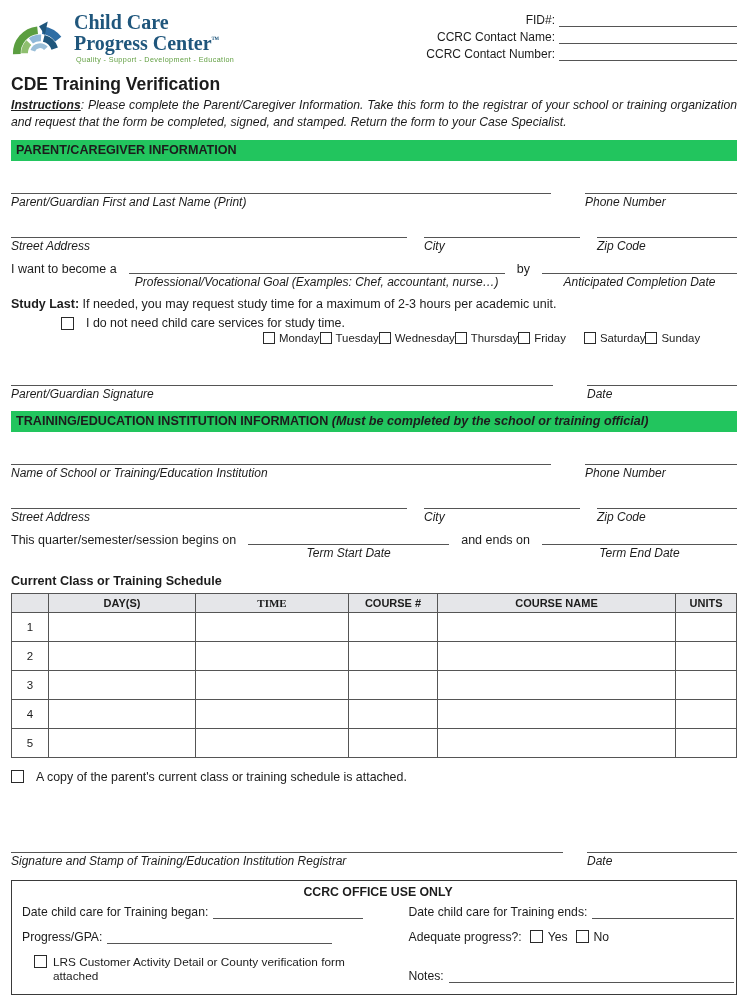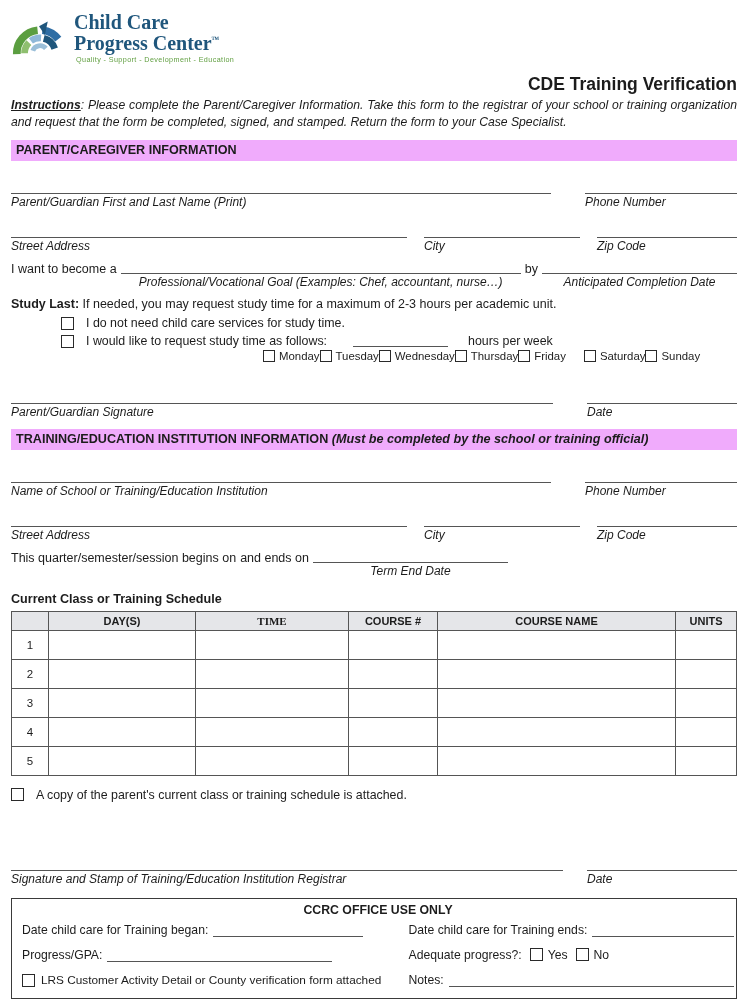--- a/index.html
+++ b/index.html
@@ -13,25 +13,25 @@
   .logo{display:flex;gap:5px;align-items:flex-end;}
   .logo-text{display:flex;flex-direction:column;}
   .logo-name{font-family:"Liberation Serif",serif;font-weight:bold;color:#1f567c;font-size:20px;line-height:1.02;}
   .tm{font-size:8px;vertical-align:super;}
   .tagline{font-size:7.2px;color:#5f9e3f;letter-spacing:.4px;margin-top:2px;padding-left:2px;}
   .contacts{margin-top:5px;font-size:12px;}
   .contact-row{display:flex;justify-content:flex-end;align-items:flex-end;margin-bottom:3px;}
   .wline{display:inline-block;border-bottom:1.4px solid #555;height:12px;}
   .contact-row .wline{width:178px;margin-left:4px;}
   
-  .title{text-align:right;font-weight:bold;font-size:17.5px;margin-top:8px;height:20px;}
+  .title{text-align:left;font-weight:bold;font-size:17.5px;margin-top:8px;height:20px;}
   .instructions{font-size:12.2px;font-style:italic;text-align:justify;margin-top:3px;line-height:1.38;}
   .instructions .lead{font-weight:bold;text-decoration:underline;}
   
-  .secbar{background:#f0abfc;font-weight:bold;font-size:12.6px;padding:3px 5px;margin-top:9px;height:15px;line-height:15px;}
+  .secbar{background:#22c55e;font-weight:bold;font-size:12.6px;padding:3px 5px;margin-top:9px;height:15px;line-height:15px;}
   .secbar .note{font-style:italic;font-weight:600;}
   
   .frow{display:flex;align-items:flex-start;}
   .fcol{display:flex;flex-direction:column;}
   .fcol .wline{width:100%;}
   .grow{flex:1;}
   .sub{font-size:12px;font-style:italic;line-height:1.15;margin-top:2px;height:13px;}
   .sub.center{text-align:center;}
   .inline-text{font-size:12.5px;margin-top:1px;white-space:nowrap;}
   
@@ -57,21 +57,21 @@
   
   .office{border:1.6px solid #3a3a3a;margin-top:12px;padding:4px 2px 11px 10px;}
   .office-title{text-align:center;font-weight:bold;font-size:12.3px;height:16px;}
   .office-grid{display:grid;grid-template-columns:1.12fr 1fr;column-gap:22px;row-gap:11px;margin-top:4px;font-size:12.2px;}
   .office-grid .cell{display:flex;align-items:flex-end;white-space:nowrap;}
   .office-grid .cell .wline{flex:1;margin-left:5px;height:13px;}
   .office-grid .cell .wline.fixed{flex:0 0 150px;}
   .yesno{display:inline-flex;align-items:center;gap:5px;margin-left:8px;}
   .mt20{margin-top:20px;} .mt16{margin-top:16px;} .mt10{margin-top:10px;}
   .mt8{margin-top:8px;} .mt28{margin-top:28px;} .mt12{margin-top:12px;} .mt56{margin-top:56px;}
-  .gap34{gap:34px;} .gap16{gap:17px;} .gap8{gap:4px;} .gap24{gap:24px;}
+  .gap34{gap:34px;} .gap16{gap:17px;} .gap8{gap:12px;} .gap24{gap:24px;}
   .w152{width:152px;} .w150{width:150px;} .w156{width:156px;} .w140{width:140px;} .w195{width:195px;}
 </style>
 </head>
 <body>
 
 <div class="page">
 
   <div class="top">
     <div class="logo">
       <span>
@@ -84,20 +84,34 @@
           <path d="M 22.5 43.3 A 8 8 0 0 1 36.1 40.9" fill="none" stroke="#9bbfd9" stroke-width="5"></path>
           <polygon points="29,18 38,13 35,27" fill="#1f567c"></polygon>
         </svg>
       </span>
       <div class="logo-text">
         <span class="logo-name">Child Care</span>
         <span class="logo-name"><span>Progress Center</span><span class="tm">™</span></span>
         <span class="tagline">Quality - Support - Development - Education</span>
       </div>
     </div>
+    <div class="contacts">
+      <div class="contact-row">
+        <span class="lbl">FID#:</span>
+        <span class="wline"></span>
+      </div>
+      <div class="contact-row">
+        <span class="lbl">CCRC Contact Name:</span>
+        <span class="wline"></span>
+      </div>
+      <div class="contact-row">
+        <span class="lbl">CCRC Contact Number:</span>
+        <span class="wline"></span>
+      </div>
+    </div>
   </div>
 
   <div class="title">CDE Training Verification</div>
   <div class="instructions">
     <span class="lead">Instructions</span><span>: Please complete the Parent/Caregiver Information. Take this form to the registrar of your school or training organization and request that the form be completed, signed, and stamped. Return the form to your Case Specialist.</span>
   </div>
 
   <div class="secbar">PARENT/CAREGIVER INFORMATION</div>
 
   <div class="frow gap34 mt20">
@@ -139,26 +153,20 @@
     </div>
   </div>
 
   <div class="study-head">
     <b>Study Last:</b><span> If needed, you may request study time for a maximum of 2-3 hours per academic unit.</span>
   </div>
   <div class="cbrow opt">
     <span class="cb"></span>
     <span>I do not need child care services for study time.</span>
   </div>
-  <div class="cbrow opt">
-    <span class="cb"></span>
-    <span>I would like to request study time as follows:</span>
-    <span class="wline"></span>
-    <span>hours per week</span>
-  </div>
   <div class="days">
     <span class="day">
         <span class="cb"></span>
         <span>Monday</span>
       </span>
     <span class="day">
         <span class="cb"></span>
         <span>Tuesday</span>
       </span>
     <span class="day">
@@ -219,20 +227,24 @@
       <span class="sub">City</span>
     </div>
     <div class="fcol w140">
       <span class="wline"></span>
       <span class="sub">Zip Code</span>
     </div>
   </div>
 
   <div class="frow gap8 mt8">
     <span class="inline-text">This quarter/semester/session begins on</span>
+    <div class="fcol grow">
+      <span class="wline"></span>
+      <span class="sub center">Term Start Date</span>
+    </div>
     <span class="inline-text">and ends on</span>
     <div class="fcol w195">
       <span class="wline"></span>
       <span class="sub center">Term End Date</span>
     </div>
   </div>
 
   <div class="sched-title">Current Class or Training Schedule</div>
 
   <table class="sched">
@@ -325,21 +337,21 @@
         <span>Adequate progress?:</span>
         <span class="yesno">
             <span class="cb"></span>
             <span>Yes</span>
           </span>
         <span class="yesno">
             <span class="cb"></span>
             <span>No</span>
           </span>
       </div>
-      <div class="cell" style="white-space:normal;align-items:flex-end;">
+      <div class="cell" style="white-space:normal;align-items:flex-start;margin-left:12px;">
         <span class="cb" style="margin-right:6px;"></span>
         <span style="font-size:11.8px;">LRS Customer Activity Detail or County verification form attached</span>
       </div>
       <div class="cell">
         <span>Notes:</span>
         <span class="wline"></span>
       </div>
     </div>
   </div>
 

